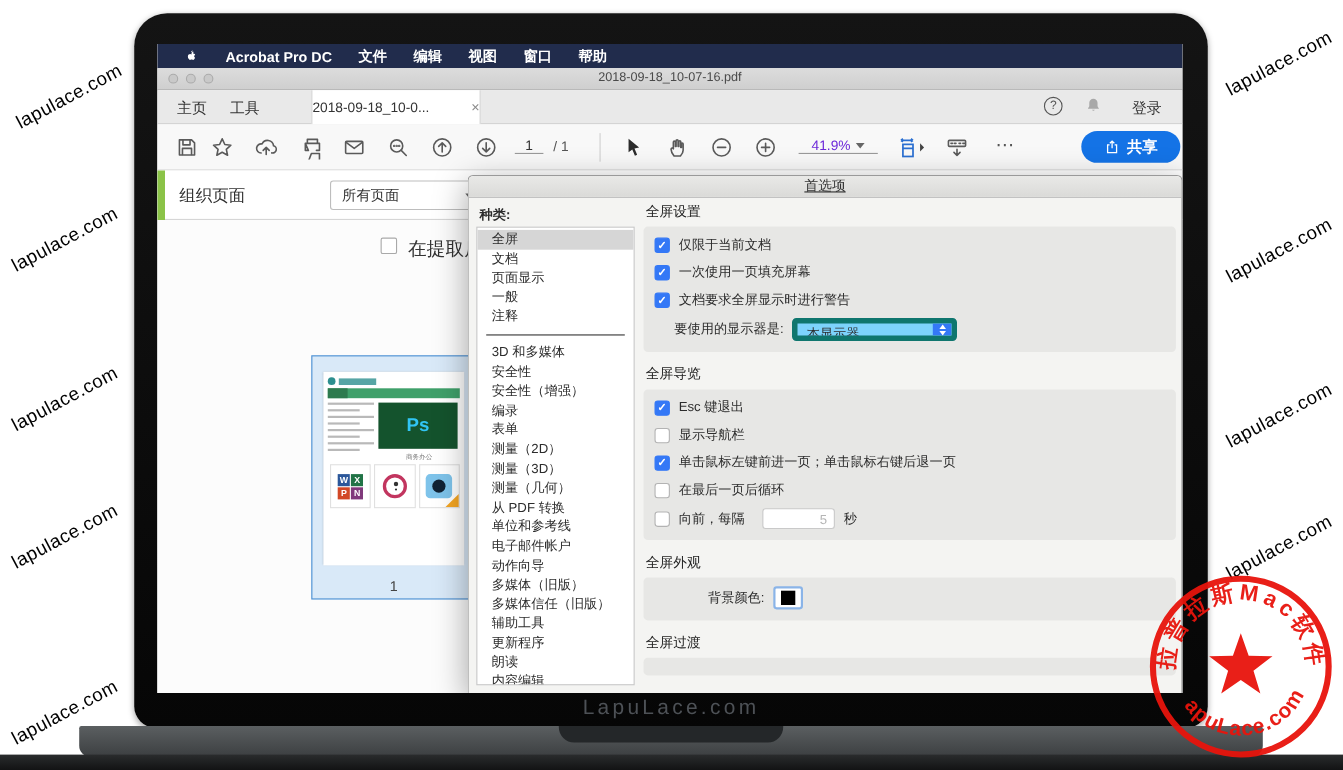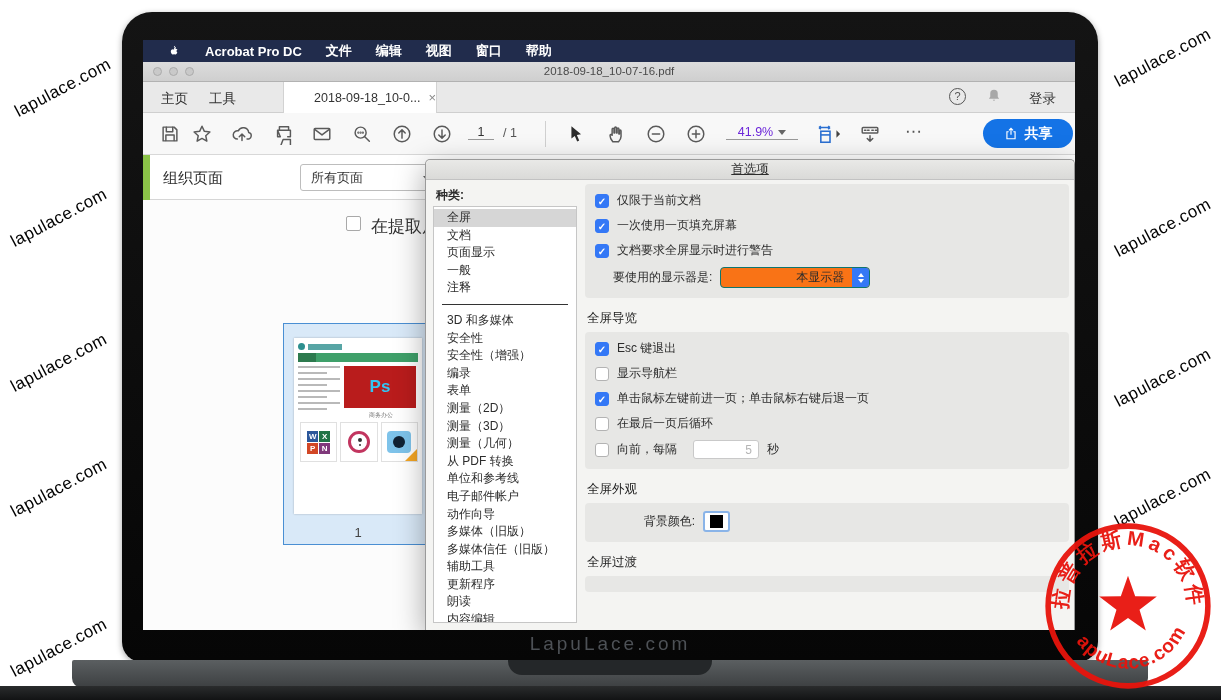--- a/index.html
+++ b/index.html
@@ -24,21 +24,21 @@
   .menubar .mitem { font-weight:bold; }
 
   
   .titlebar { position:absolute; left:0; top:22px; width:100%; height:20px; background:linear-gradient(#dcdcdc,#cfcfcf); border-bottom:1px solid #b2b2b2; }
   .tl { position:absolute; top:5px; width:9px; height:9px; border-radius:50%; background:#c9c9c9; border:1px solid #ababab; }
   .win-title { position:absolute; top:3px; width:100%; text-align:center; font-size:11.5px; color:#4a4a4a; }
 
   
   .tabbar { position:absolute; left:0; top:42px; width:100%; height:31px; background:#e9e9e9; border-bottom:1px solid #cfcfcf; font-size:13.5px; color:#333; }
   .tab-plain { position:absolute; top:8px; cursor:default; }
-  .tab-doc { position:absolute; left:140px; top:0; width:154px; height:31px; background:#fff; border-left:1px solid #d2d2d2; border-right:1px solid #d2d2d2; display:flex; align-items:center; justify-content:flex-end; gap:8px; font-size:12.5px; }
+  .tab-doc { position:absolute; left:140px; top:0; width:154px; height:31px; background:#fff; border-left:1px solid #d2d2d2; border-right:1px solid #d2d2d2; display:flex; align-items:center; justify-content:space-between; gap:8px; font-size:12.5px; }
   .tab-close { color:#8a8a8a; font-size:13px; }
   .help-circ { position:absolute; left:806px; top:6px; width:17px; height:17px; border:1.4px solid #555; border-radius:50%; text-align:center; font-size:11px; line-height:15px; color:#555; }
   .signin { position:absolute; left:886px; top:8px; font-size:13.5px; color:#333; }
 
   
   .toolbar { position:absolute; left:0; top:73px; width:100%; height:42px; background:#f8f8f8; border-bottom:1px solid #d8d8d8; }
   .ti { position:absolute; top:10px; width:22px; height:22px; color:#5a5a5a; }
   .ti svg { width:100%; height:100%; }
   .pgnum { position:absolute; left:325px; top:12px; width:26px; text-align:center; font-size:12.5px; color:#333; border-bottom:1px solid #9a9a9a; }
   .pgtotal { position:absolute; left:360px; top:13px; font-size:12.5px; color:#555; }
@@ -64,21 +64,21 @@
   .thumb-num { position:absolute; bottom:4px; width:100%; text-align:center; font-size:13px; color:#444; }
   .tp-head { display:flex; align-items:center; gap:3px; margin-bottom:3px; }
   .tp-logo { width:7px; height:7px; border-radius:50%; background:#2d8f8f; }
   .tp-title { width:34px; height:6px; background:#2d8f8f; opacity:.8; }
   .tp-nav { height:9px; background:#3fa06a; display:flex; margin-bottom:4px; }
   .tp-nav-a { width:18px; background:#2d7a4e; }
   .tp-body { display:flex; gap:4px; }
   .tp-col { width:42px; }
   .tp-line { height:2px; background:#b9b9b9; margin-bottom:4px; }
   .tp-line.s { width:70%; }
-  .tp-ps { width:72px; height:42px; background:#b91c1c; color:#31c5f4; font-weight:bold; font-size:17px; display:flex; align-items:center; justify-content:center; }
+  .tp-ps { width:72px; height:42px; background:#14532d; color:#31c5f4; font-weight:bold; font-size:17px; display:flex; align-items:center; justify-content:center; }
   .tp-cap { font-size:6px; color:#777; text-align:center; margin:3px 0 2px; }
   .tp-cards { display:flex; gap:3px; justify-content:flex-start; margin-left:2px; }
   .tp-card { width:38px; height:40px; border:1px solid #e0e0e0; display:flex; align-items:center; justify-content:center; position:relative; background:#fff; }
   .off-grid { display:grid; grid-template-columns:11px 11px; grid-gap:1px; }
   .off-sq { width:11px; height:11px; color:#fff; font-size:8px; font-weight:bold; text-align:center; line-height:11px; }
   .lock-circ { width:22px; height:22px; border-radius:50%; border:3px solid #c2355f; position:relative; }
   .lock-circ::after { content:""; position:absolute; left:7px; top:4px; width:4px; height:4px; border-radius:50%; background:#333; box-shadow:0 5px 0 -1px #333; }
   .cam-sq { width:24px; height:22px; border-radius:4px; background:#7ec3ea; position:relative; overflow:hidden; }
   .cam-sq::after { content:""; position:absolute; left:6px; top:5px; width:12px; height:12px; border-radius:50%; background:#123; }
   .cam-rib { position:absolute; right:0; bottom:0; width:0; height:0; border-left:12px solid transparent; border-bottom:12px solid #f5a623; }
@@ -92,21 +92,21 @@
   .cat-item.sel { background:#d6d6d6; }
   .cat-sep { border-top:1px solid #333; margin:7px 8px; }
 
   .rpanel { position:absolute; left:159px; top:24px; width:484px; height:447px; }
   .sect-title { font-size:12.5px; color:#222; margin:0 0 5px 2px; }
   .gbox { background:#e7e7e5; border-radius:4px; padding:8px 10px; margin-bottom:12px; }
   .row { display:flex; align-items:center; margin:0 0 8px; min-height:16px; }
   .row:last-child { margin-bottom:2px; }
   .cb { width:14px; height:14px; border-radius:3px; background:#fff; border:1px solid #b3b3b3; margin-right:8px; flex:none; }
   .cb.on { background:#3478f6; border-color:#3478f6; color:#fff; font-size:10px; font-weight:bold; text-align:center; line-height:14px; }
-  .dd { display:inline-flex; align-items:stretch; height:21px; background:#f97316; border:1px solid #0f766e; border-radius:4px; overflow:hidden;text-align:right; }
+  .dd { display:inline-flex; align-items:stretch; height:21px; background:#7dd3fc; border:5px solid #0f766e; border-radius:4px; overflow:hidden; }
   .dd-text { padding:0 8px; line-height:19px; flex:1; white-space:nowrap; }
   .dd-step { width:17px; background:#3478f6; display:flex; flex-direction:column; align-items:center; justify-content:center; gap:2px; }
   .dd-step i { width:0; height:0; border-left:3.5px solid transparent; border-right:3.5px solid transparent; }
   .dd-step i.u { border-bottom:4px solid #fff; }
   .dd-step i.d { border-top:4px solid #fff; }
   .lbl { margin-right:8px; }
   .num-in { width:66px; height:19px; background:#fff; border:1px solid #c9c9c9; border-radius:3px; text-align:right; padding:2px 6px 0 0; color:#b5b5b5; margin:0 8px; }
   .swatch { width:27px; height:21px; border:2px solid #8ab4e8; border-radius:3px; background:#fff; display:flex; align-items:center; justify-content:center; }
   .swatch i { width:13px; height:13px; background:#000; display:block; }
 
@@ -324,20 +324,21 @@
         <div class="cat-item">多媒体（旧版）</div>
         <div class="cat-item">多媒体信任（旧版）</div>
         <div class="cat-item">辅助工具</div>
         <div class="cat-item">更新程序</div>
         <div class="cat-item">朗读</div>
         <div class="cat-item">内容编辑</div>
       </div>
 
       <div class="rpanel">
 
+        <div class="sect-title">全屏设置</div>
         <div class="gbox">
           <div class="row">
               <span class="cb on">✓</span>
               <span class="lbl">仅限于当前文档</span>
             </div>
           <div class="row">
               <span class="cb on">✓</span>
               <span class="lbl">一次使用一页填充屏幕</span>
             </div>
           <div class="row">

